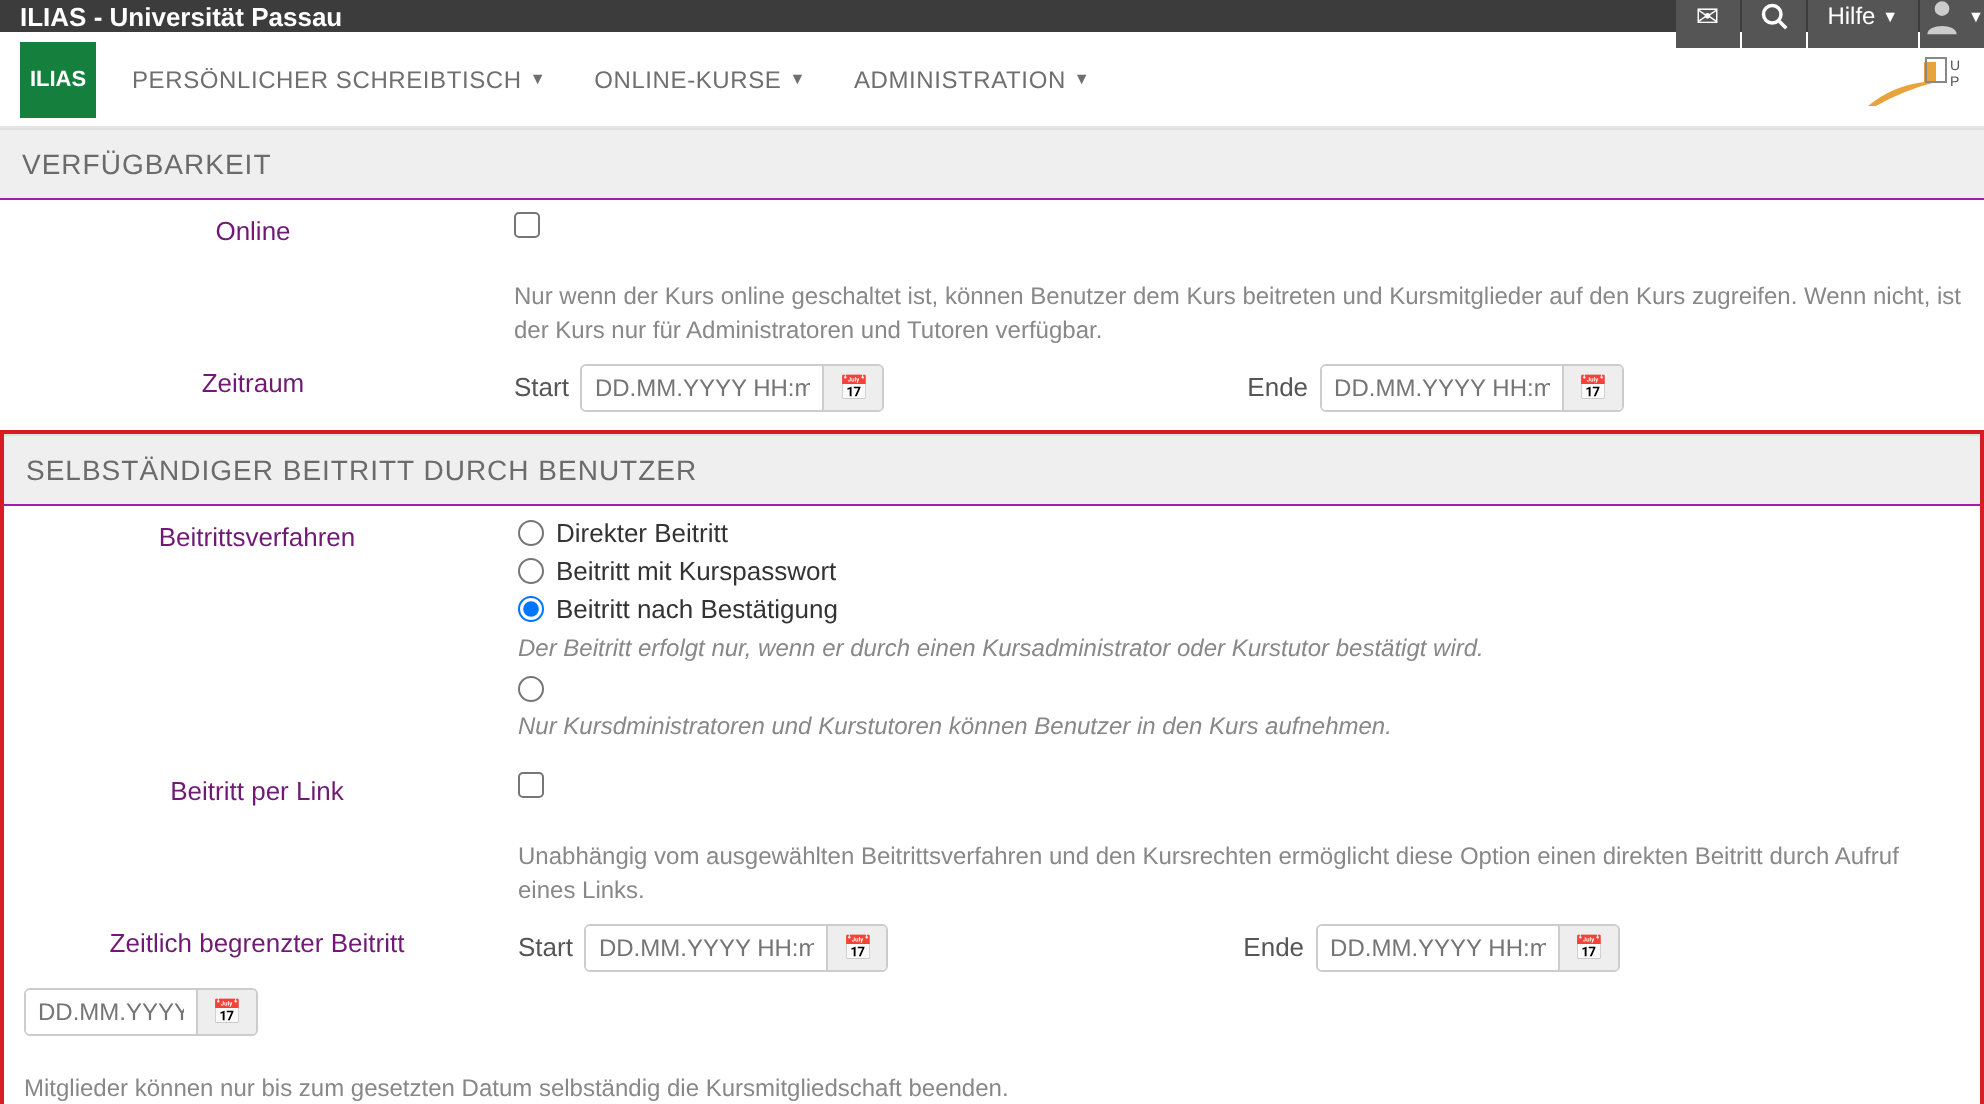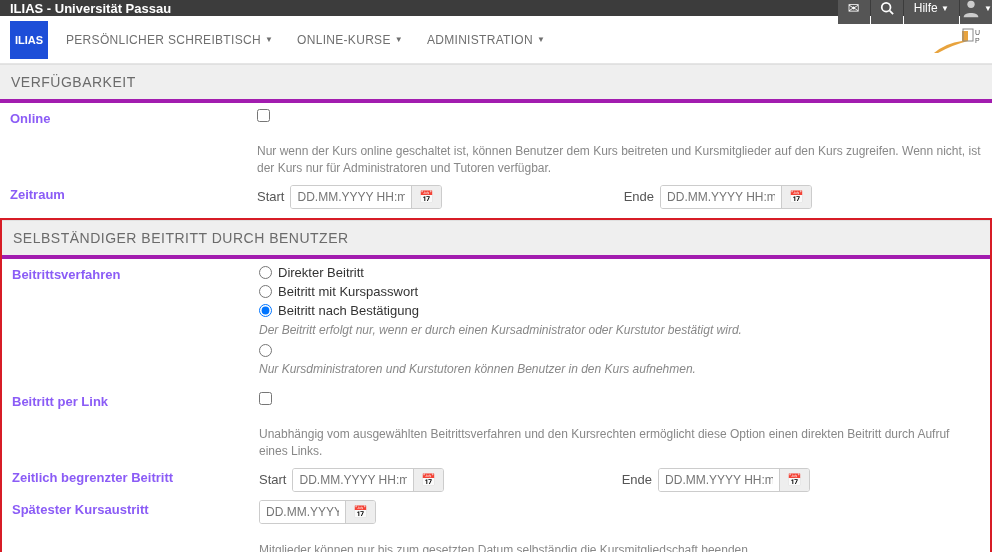--- a/index.html
+++ b/index.html
@@ -2,27 +2,27 @@
 <html><head>
 <meta charset="utf-8">
 <style>
 * { box-sizing: border-box; margin: 0; padding: 0; }
 body { font-family: -apple-system, BlinkMacSystemFont, "Segoe UI", Arial, sans-serif; font-size: 13px; color: #333; background: #fff; width: 992px; }
 .topbar { background: #3c3c3c; color: #fff; height: 16px; display: flex; align-items: center; padding: 0 0 0 10px; }
 .topbar .title { flex: 1; font-size: 13px; font-weight: 600; }
 .topbar .icon-btn { width: 32px; height: 32px; display: flex; align-items: center; justify-content: center; background: #555; margin-left: 1px; cursor: pointer; font-size: 14px; }
 .topbar .help-btn { padding: 0 10px; width: auto; font-size: 12px; }
 .navbar { background: #fff; height: 48px; display: flex; align-items: center; padding: 0 10px; border-bottom: 1px solid #e5e5e5; }
-.navbar .logo { width: 38px; height: 38px; background: #1d4ed8; color: #fff; font-size: 11px; font-weight: bold; display: flex; align-items: center; justify-content: center; margin-right: 18px; }
+.navbar .logo { width: 38px; height: 38px; background: #15803d; color: #fff; font-size: 11px; font-weight: bold; display: flex; align-items: center; justify-content: center; margin-right: 18px; }
 .navbar .nav-item { color: #6f6f6f; font-size: 12px; letter-spacing: 0.3px; margin-right: 24px; cursor: pointer; display: flex; align-items: center; }
 .navbar .caret { margin-left: 4px; font-size: 8px; }
 .navbar .rlogo { margin-left: auto; width: 50px; height: 30px; }
-.section-head { background: #efefef; color: #6b6b6b; font-size: 14px; letter-spacing: 0.5px; padding: 9px 11px; border-top: 1px solid #e0e0e0; border-bottom: 4px solid #a21caf; }
+.section-head { background: #efefef; color: #6b6b6b; font-size: 14px; letter-spacing: 0.5px; padding: 9px 11px; border-top: 1px solid #e0e0e0; border-bottom: 1px solid #a21caf; }
 .form-row { display: flex; padding: 6px 10px 2px 10px; }
-.form-label { width: 247px; text-align: left; color: #8b5cf6; font-size: 13px; padding-right: 14px; padding-top: 2px; font-weight: bold; }
+.form-label { width: 247px; text-align: center; color: #701a75; font-size: 13px; padding-right: 14px; padding-top: 2px; }
 .form-control { flex: 1; }
 .help-text { color: #888; font-size: 12px; line-height: 1.4; margin-top: 18px; }
 .checkbox { width: 13px; height: 13px; }
 .radio-row { display: flex; align-items: center; margin-bottom: 4px; }
 .radio-row input { margin-right: 6px; }
 .radio-sub { color: #888; font-size: 12px; margin-left: 0; margin-bottom: 6px; line-height: 1.4; font-style: italic; }
 .datetime-group { display: flex; align-items: center; }
 .dt-pair { display: flex; align-items: center; gap: 6px; }
 .dt-label { color: #555; font-size: 13px; }
 .dt-input { display: flex; align-items: center; border: 1px solid #ccc; border-radius: 3px; overflow: hidden; }
@@ -162,21 +162,20 @@
         <div class="dt-input">
           <input type="text" placeholder="DD.MM.YYYY HH:mm" style="">
           <div class="cal-btn">📅</div>
         </div>
       </div>
     </div>
   </div>
 </div>
 
 <div class="form-row">
-  <div class="form-label">Spätester Kursaustritt</div>
   <div class="form-control">
     <div class="dt-input" style="display:inline-flex">
       <input type="text" class="narrow" placeholder="DD.MM.YYYY" style="">
       <div class="cal-btn">📅</div>
     </div>
     <div class="help-text">Mitglieder können nur bis zum gesetzten Datum selbständig die Kursmitgliedschaft beenden.</div>
   </div>
 </div>
 
 <div class="form-row">

